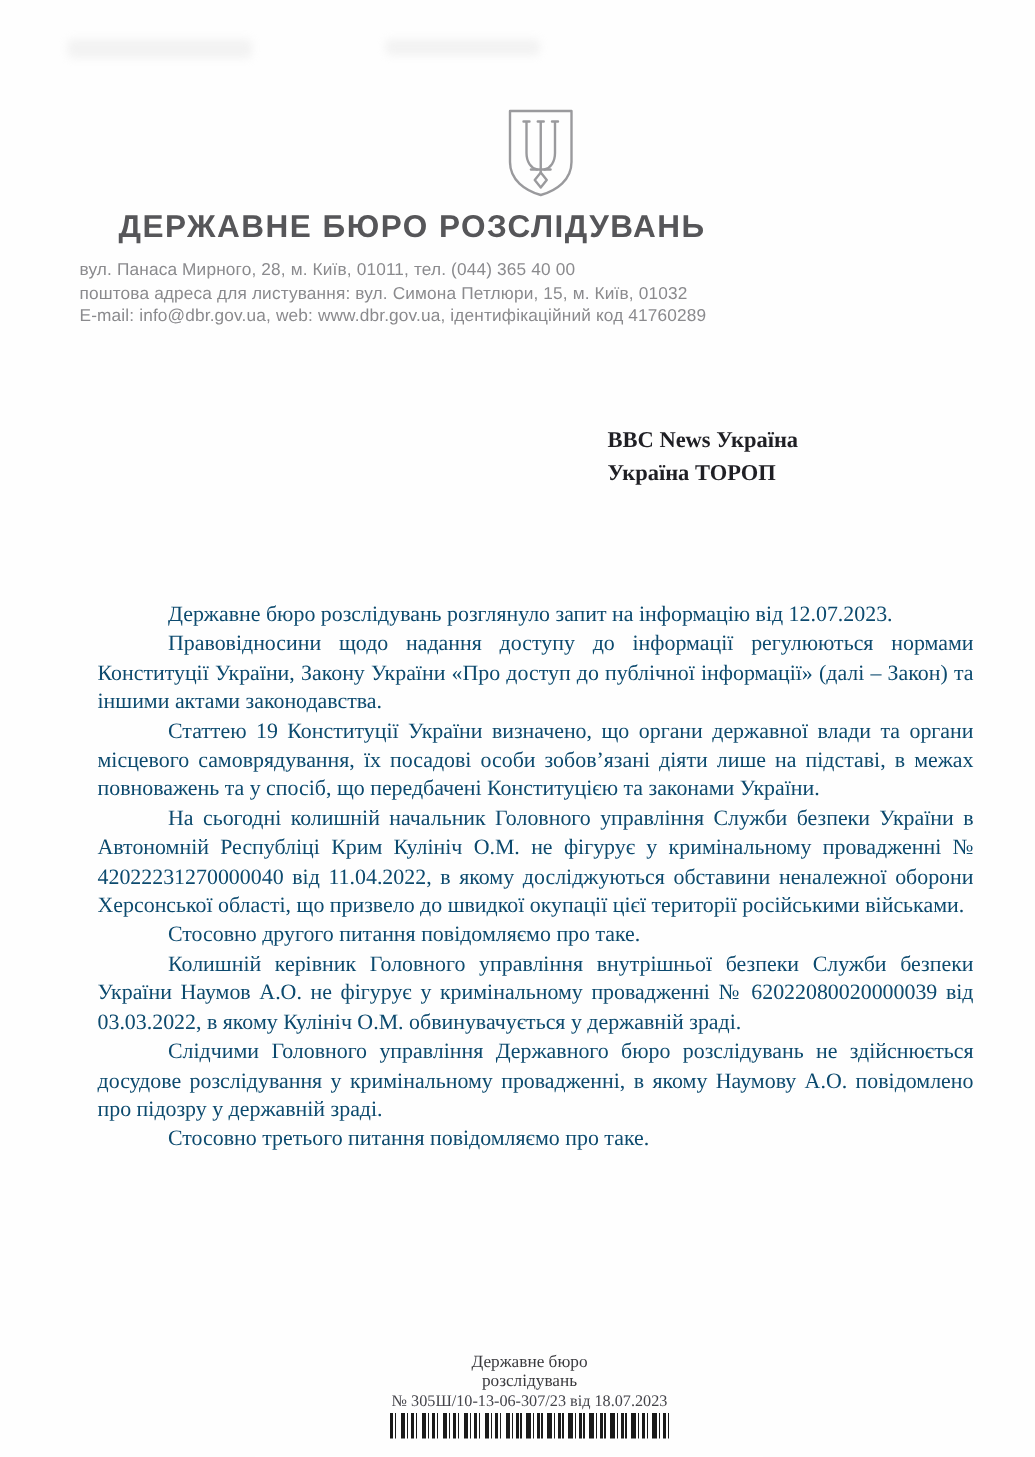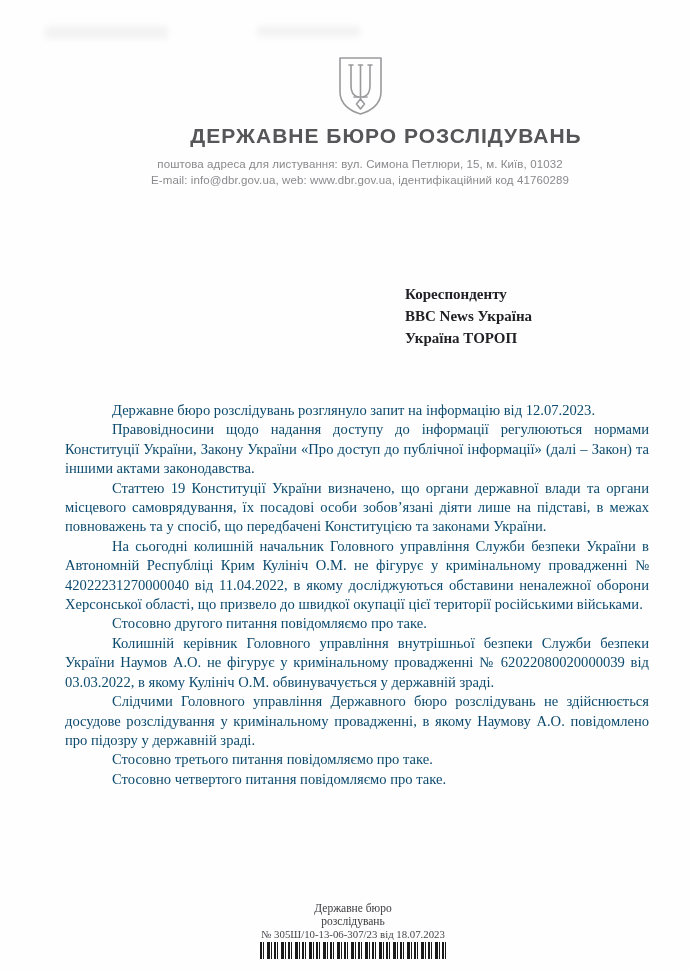--- a/index.html
+++ b/index.html
@@ -17,22 +17,21 @@
   
   .smudge {
     position: absolute; background: #d6d6d6; opacity: .28;
     filter: blur(3px); border-radius: 3px;
   }
   .smudge-1 { left: 45px;  top: 26px; width: 123px; height: 13px; }
   .smudge-2 { left: 257px; top: 26px; width: 103px; height: 11px; }
 
   
   .letterhead {
-    position: absolute; top: 56px; left: 53px; width: 614px;
-    text-align: center;
+    position: absolute; top: 72px; left: 53px; width: 614px;
     font-family: "Liberation Sans", sans-serif;
   }
   .emblem { display: block; margin: 0 auto 6px auto; width: 47px; height: 60px; }
   .letterhead-title {
     position: relative; left: 26px;
     margin: 8px 0 9px 0;
     font-size: 21px; font-weight: 700; letter-spacing: 1px;
     color: #565659;
     white-space: nowrap;
   }
@@ -84,41 +83,40 @@
     <svg class="emblem" viewBox="0 0 47 60" fill="none" stroke="#9a9a9d" stroke-width="1.6" stroke-linecap="round" stroke-linejoin="round">
       <path d="M3 2 H44 V36 C44 48 34 55 23.5 58 C13 55 3 48 3 36 Z"></path>
       <path d="M12 9 H16 M14 9 V30 C14 36 17 40 21 41"></path>
       <path d="M21.5 9 H25.5 M23.5 9 V43"></path>
       <path d="M31 9 H35 M33 9 V30 C33 36 30 40 26 41"></path>
       <path d="M17 41 H30"></path>
       <path d="M23.5 43 L27.5 48 L23.5 53 L19.5 48 Z"></path>
     </svg>
     <div class="letterhead-title">ДЕРЖАВНЕ БЮРО РОЗСЛІДУВАНЬ</div>
     <div class="letterhead-contacts">
+      <div>вул. Панаса Мирного, 28, м. Київ, 01011, тел. (044) 365 40 00</div>
       <div>поштова адреса для листування: вул. Симона Петлюри, 15, м. Київ, 01032</div>
       <div>E-mail: info@dbr.gov.ua, web: www.dbr.gov.ua, ідентифікаційний код 41760289</div>
     </div>
   </div>
 
   <div class="addressee">
-    <div>Кореспонденту</div>
     <div>BBC News Україна</div>
     <div>Україна ТОРОП</div>
   </div>
 
   <div class="body-text">
     <p>Державне бюро розслідувань розглянуло запит на інформацію від 12.07.2023.</p>
     <p>Правовідносини щодо надання доступу до інформації регулюються нормами Конституції України, Закону України «Про доступ до публічної інформації» (далі – Закон) та іншими актами законодавства.</p>
     <p>Статтею 19 Конституції України визначено, що органи державної влади та органи місцевого самоврядування, їх посадові особи зобов’язані діяти лише на підставі, в межах повноважень та у спосіб, що передбачені Конституцією та законами України.</p>
     <p>На сьогодні колишній начальник Головного управління Служби безпеки України в Автономній Республіці Крим Кулініч О.М. не фігурує у кримінальному провадженні № 42022231270000040 від 11.04.2022, в якому досліджуються обставини неналежної оборони Херсонської області, що призвело до швидкої окупації цієї території російськими військами.</p>
     <p>Стосовно другого питання повідомляємо про таке.</p>
     <p>Колишній керівник Головного управління внутрішньої безпеки Служби безпеки України Наумов А.О. не фігурує у кримінальному провадженні № 62022080020000039 від 03.03.2022, в якому Кулініч О.М. обвинувачується у державній зраді.</p>
     <p>Слідчими Головного управління Державного бюро розслідувань не здійснюється досудове розслідування у кримінальному провадженні, в якому Наумову А.О. повідомлено про підозру у державній зраді.</p>
     <p>Стосовно третього питання повідомляємо про таке.</p>
-    <p>Стосовно четвертого питання повідомляємо про таке.</p>
   </div>
 
   <div class="footer">
     <div class="footer-org">Державне бюро</div>
     <div class="footer-org">розслідувань</div>
     <div class="footer-ref">№ 305Ш/10-13-06-307/23 від 18.07.2023</div>
     <div class="barcode"></div>
   </div>
 
 </div>

